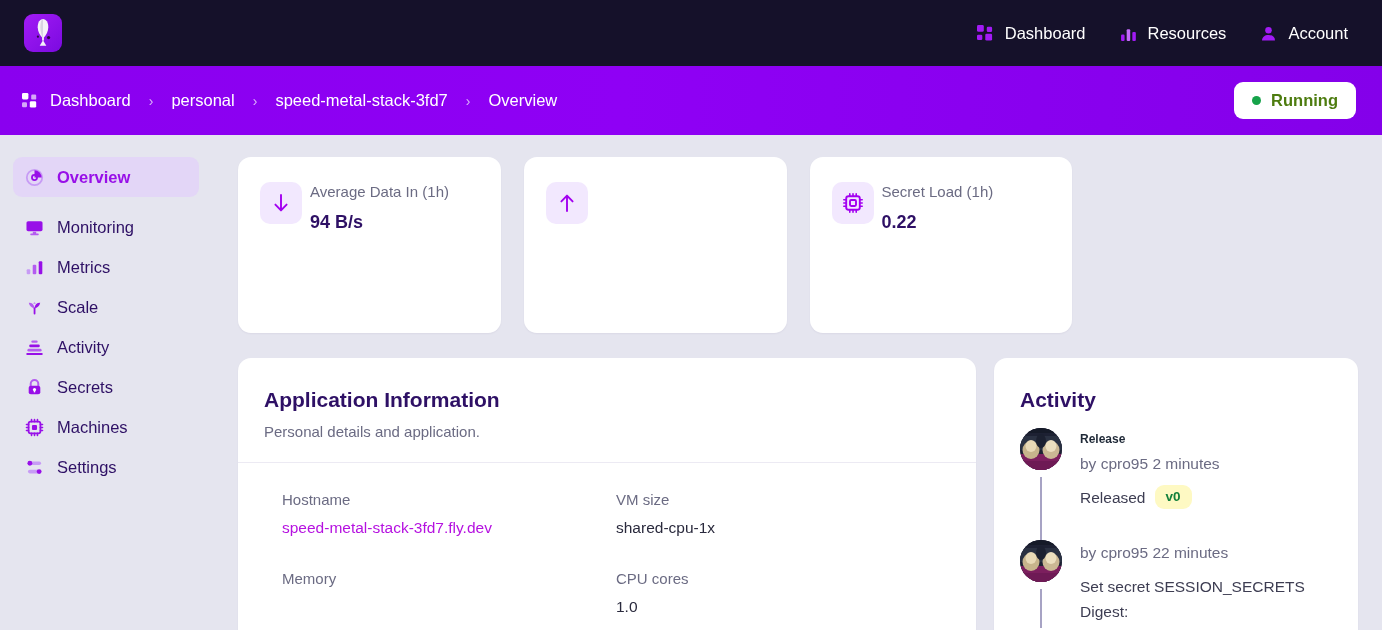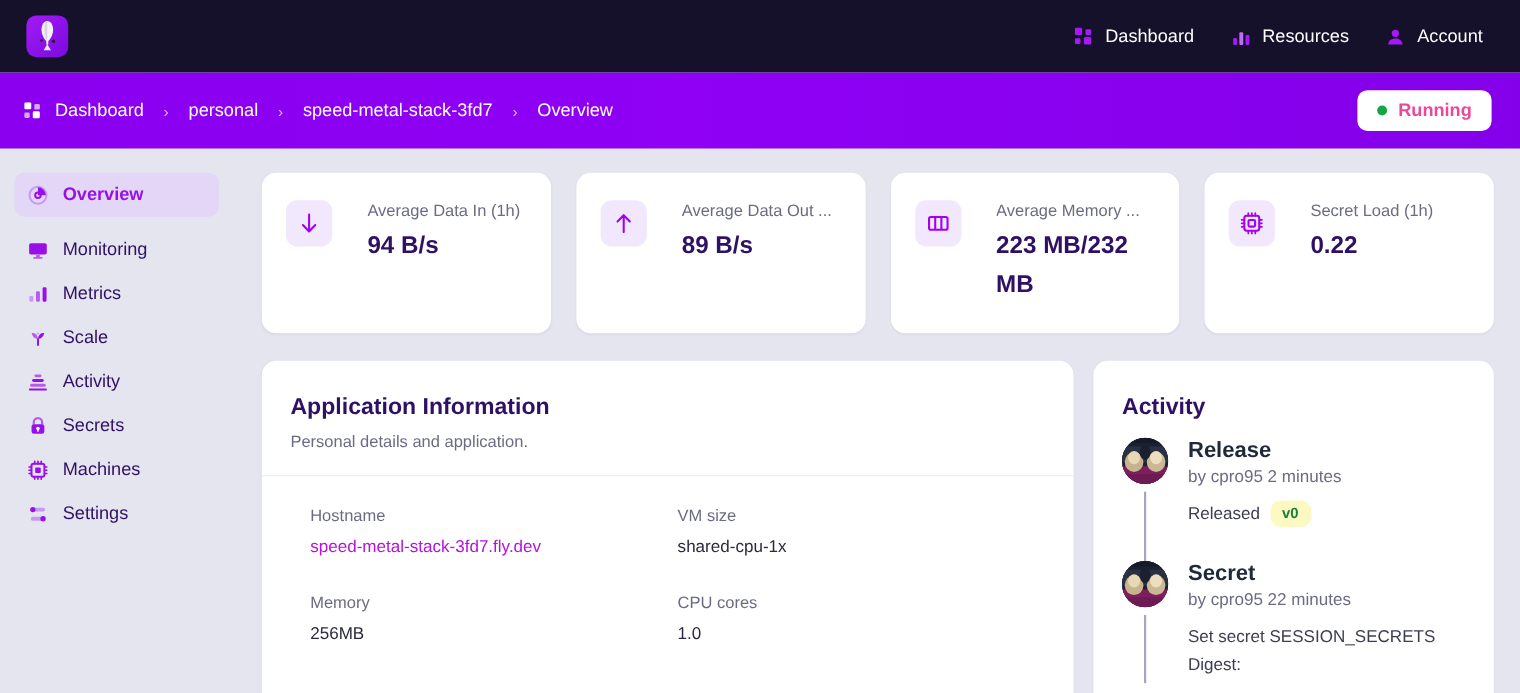--- a/index.html
+++ b/index.html
@@ -88,21 +88,21 @@
     align-items: center;
     gap: 10px;
     cursor: pointer;
   }
   .status-dot {
     width: 9px; height: 9px; border-radius: 50%;
     background: #16a34a;
     flex: none;
   }
   .status-text {
-    color: #ec4899;
+    color: #4d7c0f;
     font-size: 16.5px;
     font-weight: 700;
   }
 
   
   .shell { display: flex; height: 495px; }
 
   
   .sidebar {
     width: 212px;
@@ -138,24 +138,24 @@
 
   .kpis {
     display: grid;
     grid-template-columns: repeat(4, 1fr);
     gap: 23px;
     margin-bottom: 25px;
   }
   .kpi {
     background: #ffffff;
     border-radius: 13px;
-    height: 146px;
+    height: 176px;
     padding: 25px 22px;
     display: flex;
-    gap: 32px;
+    gap: 8px;
     align-items: flex-start;
     box-shadow: 0 1px 2px rgba(30,10,70,.05);
   }
   .kpi-ico-box {
     width: 42px; height: 42px;
     border-radius: 10px;
     background: #f2e8fe;
     display: flex; align-items: center; justify-content: center;
     flex: none;
   }
@@ -164,21 +164,21 @@
   .kpi-label {
     color: #6b6b83;
     font-size: 15px;
     line-height: 20px;
     margin-bottom: 3px;
     white-space: nowrap;
     overflow: hidden;
   }
   .kpi-value {
     color: #2e1065;
-    font-size: 22px;
+    font-size: 18px;
     font-weight: 700;
     line-height: 35px;
   }
 
   .panels {
     display: flex;
     gap: 18px;
     align-items: flex-start;
   }
   .panel {
@@ -240,21 +240,21 @@
   .avatar svg { display:block; }
   .act-rail {
     width: 2px;
     background: #a7a3c4;
     flex: 1;
     margin-top: 7px;
     min-height: 22px;
   }
   .act-right { flex: 1; min-width: 0; padding-bottom: 4px; }
   .act-title {
-    font-size: 20px;
+    font-size: 12px;
     font-weight: 700;
     color: #1f2937;
     line-height: 23px;
   }
   .act-meta {
     font-size: 15.5px;
     color: #6b6b83;
     line-height: 24px;
     margin-top: 1px;
   }
@@ -480,40 +480,22 @@
       </div>
 
       <div class="kpi">
         <div class="kpi-ico-box">
           <span class="kpi-ico">
             <svg width="22" height="22" viewBox="0 0 22 22">
                 <path d="M11 19 V4 M5.4 9.4 L11 3.6 L16.6 9.4" fill="none" stroke="#a300f0" stroke-width="1.9" stroke-linecap="round" stroke-linejoin="round"></path>
               </svg>
           </span>
         </div>
-        <div class="kpi-body">
-          <div class="kpi-label">Average Data Out ...</div>
-          <div class="kpi-value">89 B/s</div>
-        </div>
       </div>
 
-      <div class="kpi">
-        <div class="kpi-ico-box">
-          <span class="kpi-ico">
-            <svg width="22" height="22" viewBox="0 0 22 22">
-                <rect x="2.6" y="5.2" width="16.8" height="11.6" rx="1.6" fill="none" stroke="#a300f0" stroke-width="1.9"></rect>
-                <path d="M8.2 5.2 V16.8 M13.8 5.2 V16.8" stroke="#a300f0" stroke-width="1.9"></path>
-              </svg>
-          </span>
-        </div>
-        <div class="kpi-body">
-          <div class="kpi-label">Average Memory ...</div>
-          <div class="kpi-value">223 MB/232 MB</div>
-        </div>
-      </div>
 
       <div class="kpi">
         <div class="kpi-ico-box">
           <span class="kpi-ico">
             <svg width="22" height="22" viewBox="0 0 22 22">
               <g stroke="#a300f0" stroke-width="1.6" stroke-linecap="round">
                 <path d="M7.8 1.8 V4.2 M11 1.8 V4.2 M14.2 1.8 V4.2 M7.8 17.8 V20.2 M11 17.8 V20.2 M14.2 17.8 V20.2 M1.8 7.8 H4.2 M1.8 11 H4.2 M1.8 14.2 H4.2 M17.8 7.8 H20.2 M17.8 11 H20.2 M17.8 14.2 H20.2"></path>
               </g>
               <rect x="4.2" y="4.2" width="13.6" height="13.6" rx="2.2" fill="none" stroke="#a300f0" stroke-width="1.9"></rect>
               <rect x="8" y="8" width="6" height="6" rx="1.2" fill="none" stroke="#a300f0" stroke-width="1.9"></rect>
@@ -543,21 +525,20 @@
             <div class="info-value link">speed-metal-stack-3fd7.fly.dev</div>
           </div>
 
           <div>
             <div class="info-label">VM size</div>
             <div class="info-value">shared-cpu-1x</div>
           </div>
 
           <div>
             <div class="info-label">Memory</div>
-            <div class="info-value">256MB</div>
           </div>
 
           <div>
             <div class="info-label">CPU cores</div>
             <div class="info-value">1.0</div>
           </div>
 
         </div>
       </div>
 
@@ -608,21 +589,20 @@
                   <ellipse cx="11" cy="18" rx="5.5" ry="6" fill="#e8d9b6"></ellipse>
                   <ellipse cx="31" cy="18" rx="5.5" ry="6" fill="#ecdfbf"></ellipse>
                   <ellipse cx="21" cy="13" rx="5" ry="7" fill="#1b2030"></ellipse>
                   <rect x="0" y="33" width="42" height="9" fill="#6e1a55"></rect>
                   <rect x="0" y="0" width="42" height="5" fill="#151a28"></rect>
                 </svg>
               </div>
               <div class="act-rail"></div>
             </div>
             <div class="act-right">
-              <div class="act-title">Secret</div>
               <div class="act-meta">by cpro95 22 minutes</div>
               <div class="act-desc act-desc-block">Set secret SESSION_SECRETS Digest:</div>
             </div>
           </div>
 
         </div>
       </div>
 
     </div>
 

